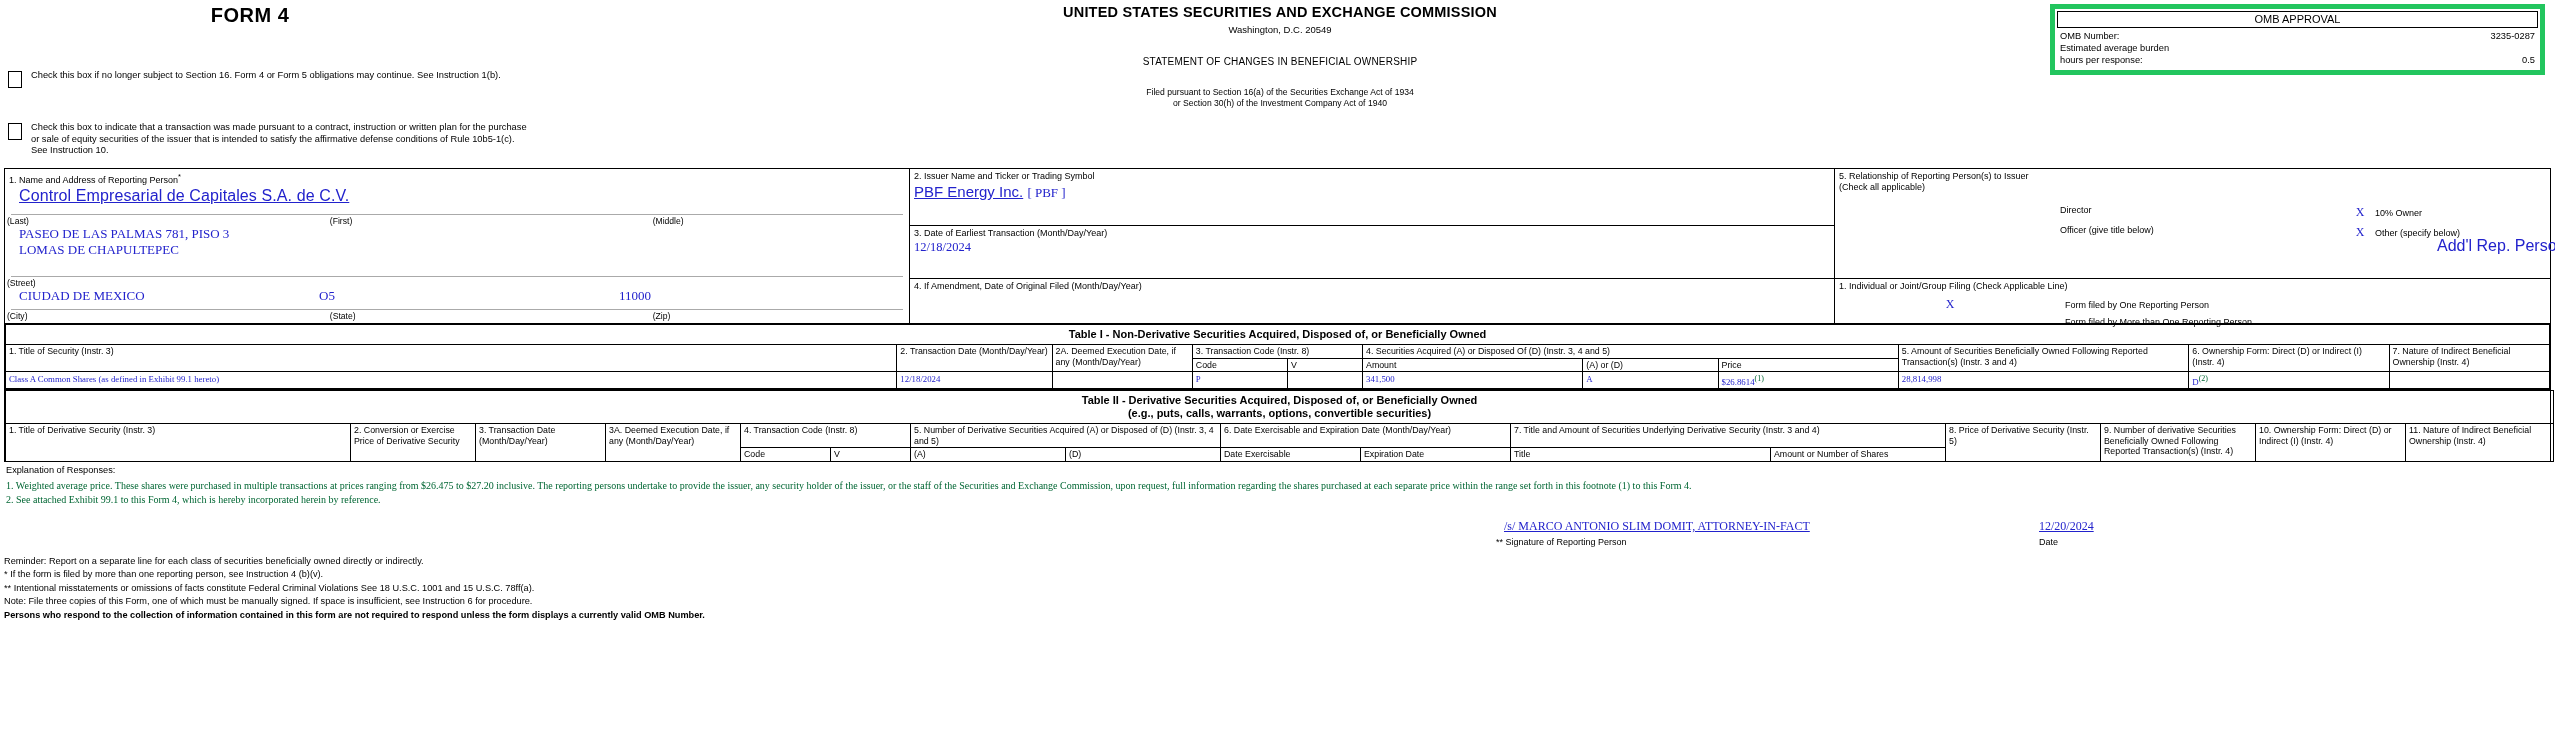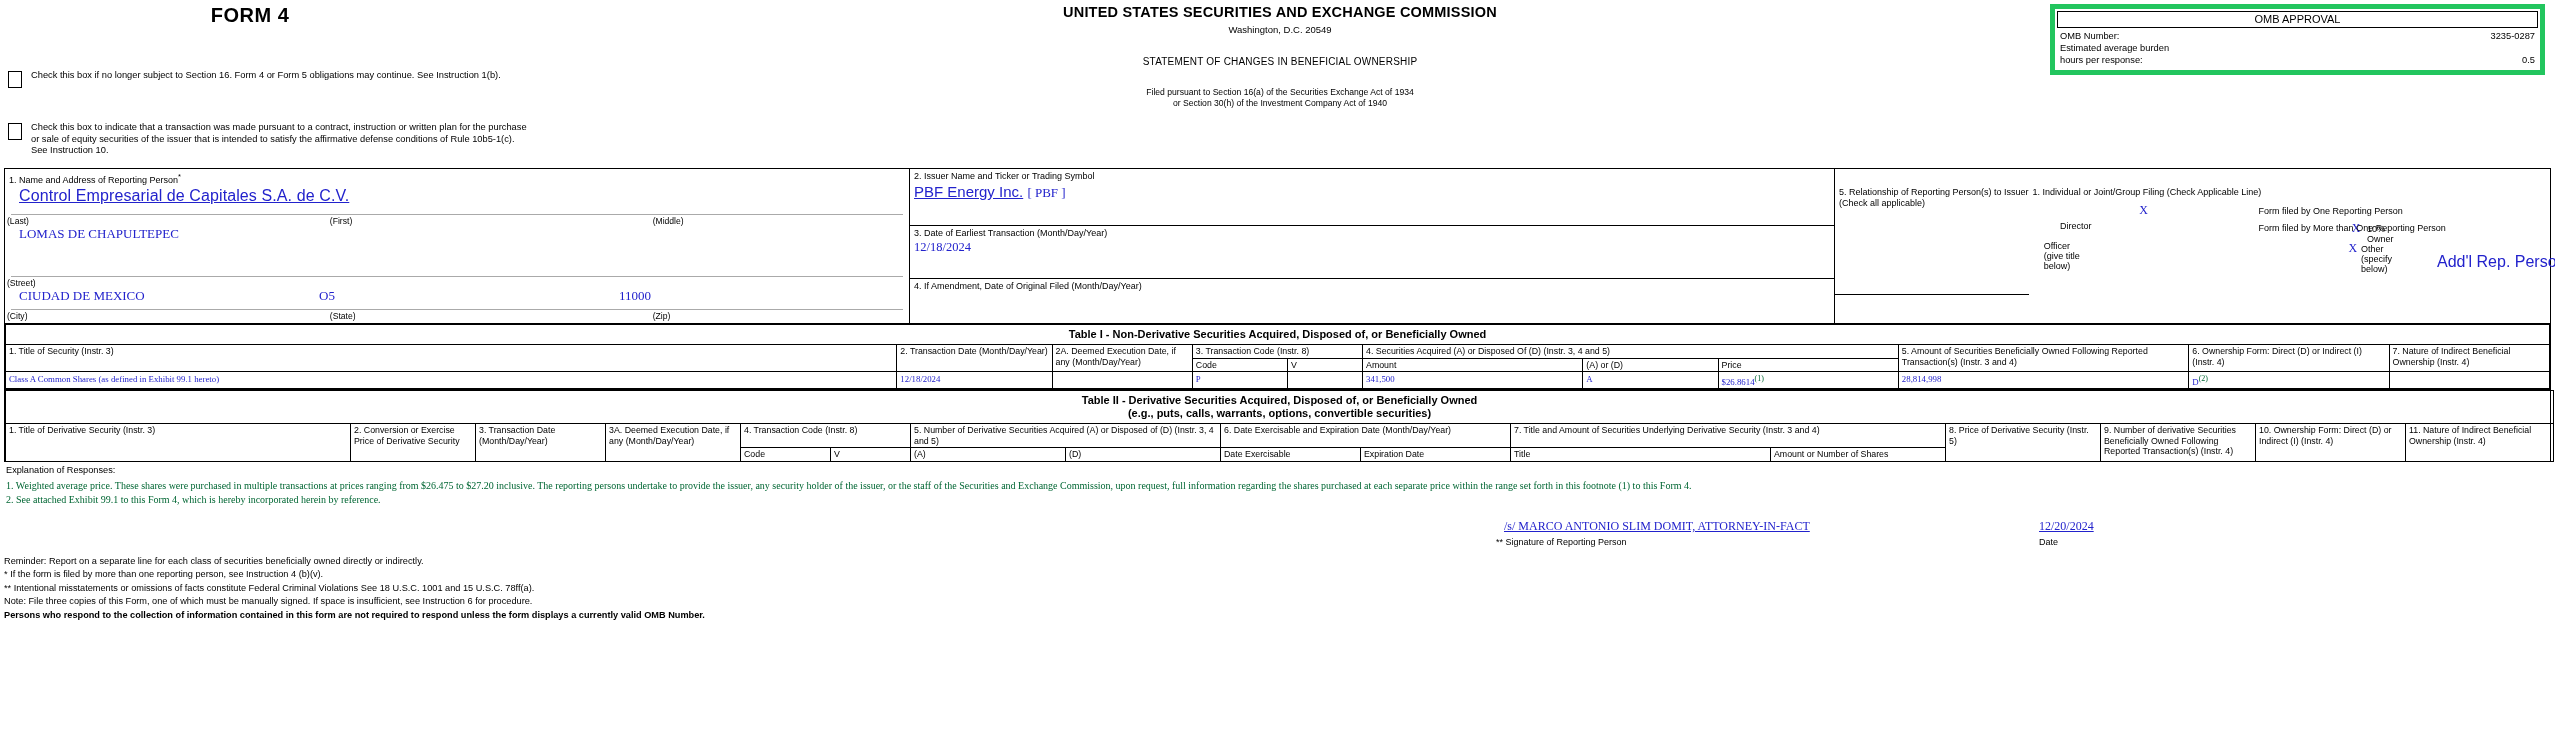--- a/index.html
+++ b/index.html
@@ -126,21 +126,21 @@
     position: relative;
     box-sizing: border-box;
     display: flex;
     flex-direction: column;
   }
   .col-rel {
     flex: 1;
     position: relative;
     box-sizing: border-box;
     display: flex;
-    margin-top: 16px;
+    flex-direction: column;
   }
   .boxlabel {
     font-size: 9px;
     padding: 2px 0 0 4px;
     line-height: 11px;
   }
   .val-name {
     font-family: "Liberation Sans", sans-serif;
     font-size: 16px;
     color: #2222cc;
@@ -411,20 +411,21 @@
           <div class="boxlabel"><span>1. Name and Address of Reporting Person</span><sup>*</sup></div>
           <div class="val-name">Control Empresarial de Capitales S.A. de C.V.</div>
         </div>
         <div class="prow" style="top:45px;">
           <div class="underline-rule"></div>
           <div class="sublabels">
             <span class="sl1">(Last)</span>
             <span class="sl2">(First)</span>
             <span class="sl3">(Middle)</span>
           </div>
+          <div class="addr-line">PASEO DE LAS PALMAS 781, PISO 3</div>
           <div class="addr-line">LOMAS DE CHAPULTEPEC</div>
         </div>
         <div class="prow" style="top:107px;">
           <div class="underline-rule"></div>
           <div class="sublabels">
             <span class="sl1">(Street)</span>
           </div>
           <div style="display:flex;">
             <span class="addr-line sl1" style="width:300px;">CIUDAD DE MEXICO</span>
             <span class="addr-line sl2" style="width:300px;padding-left:0;">O5</span>

